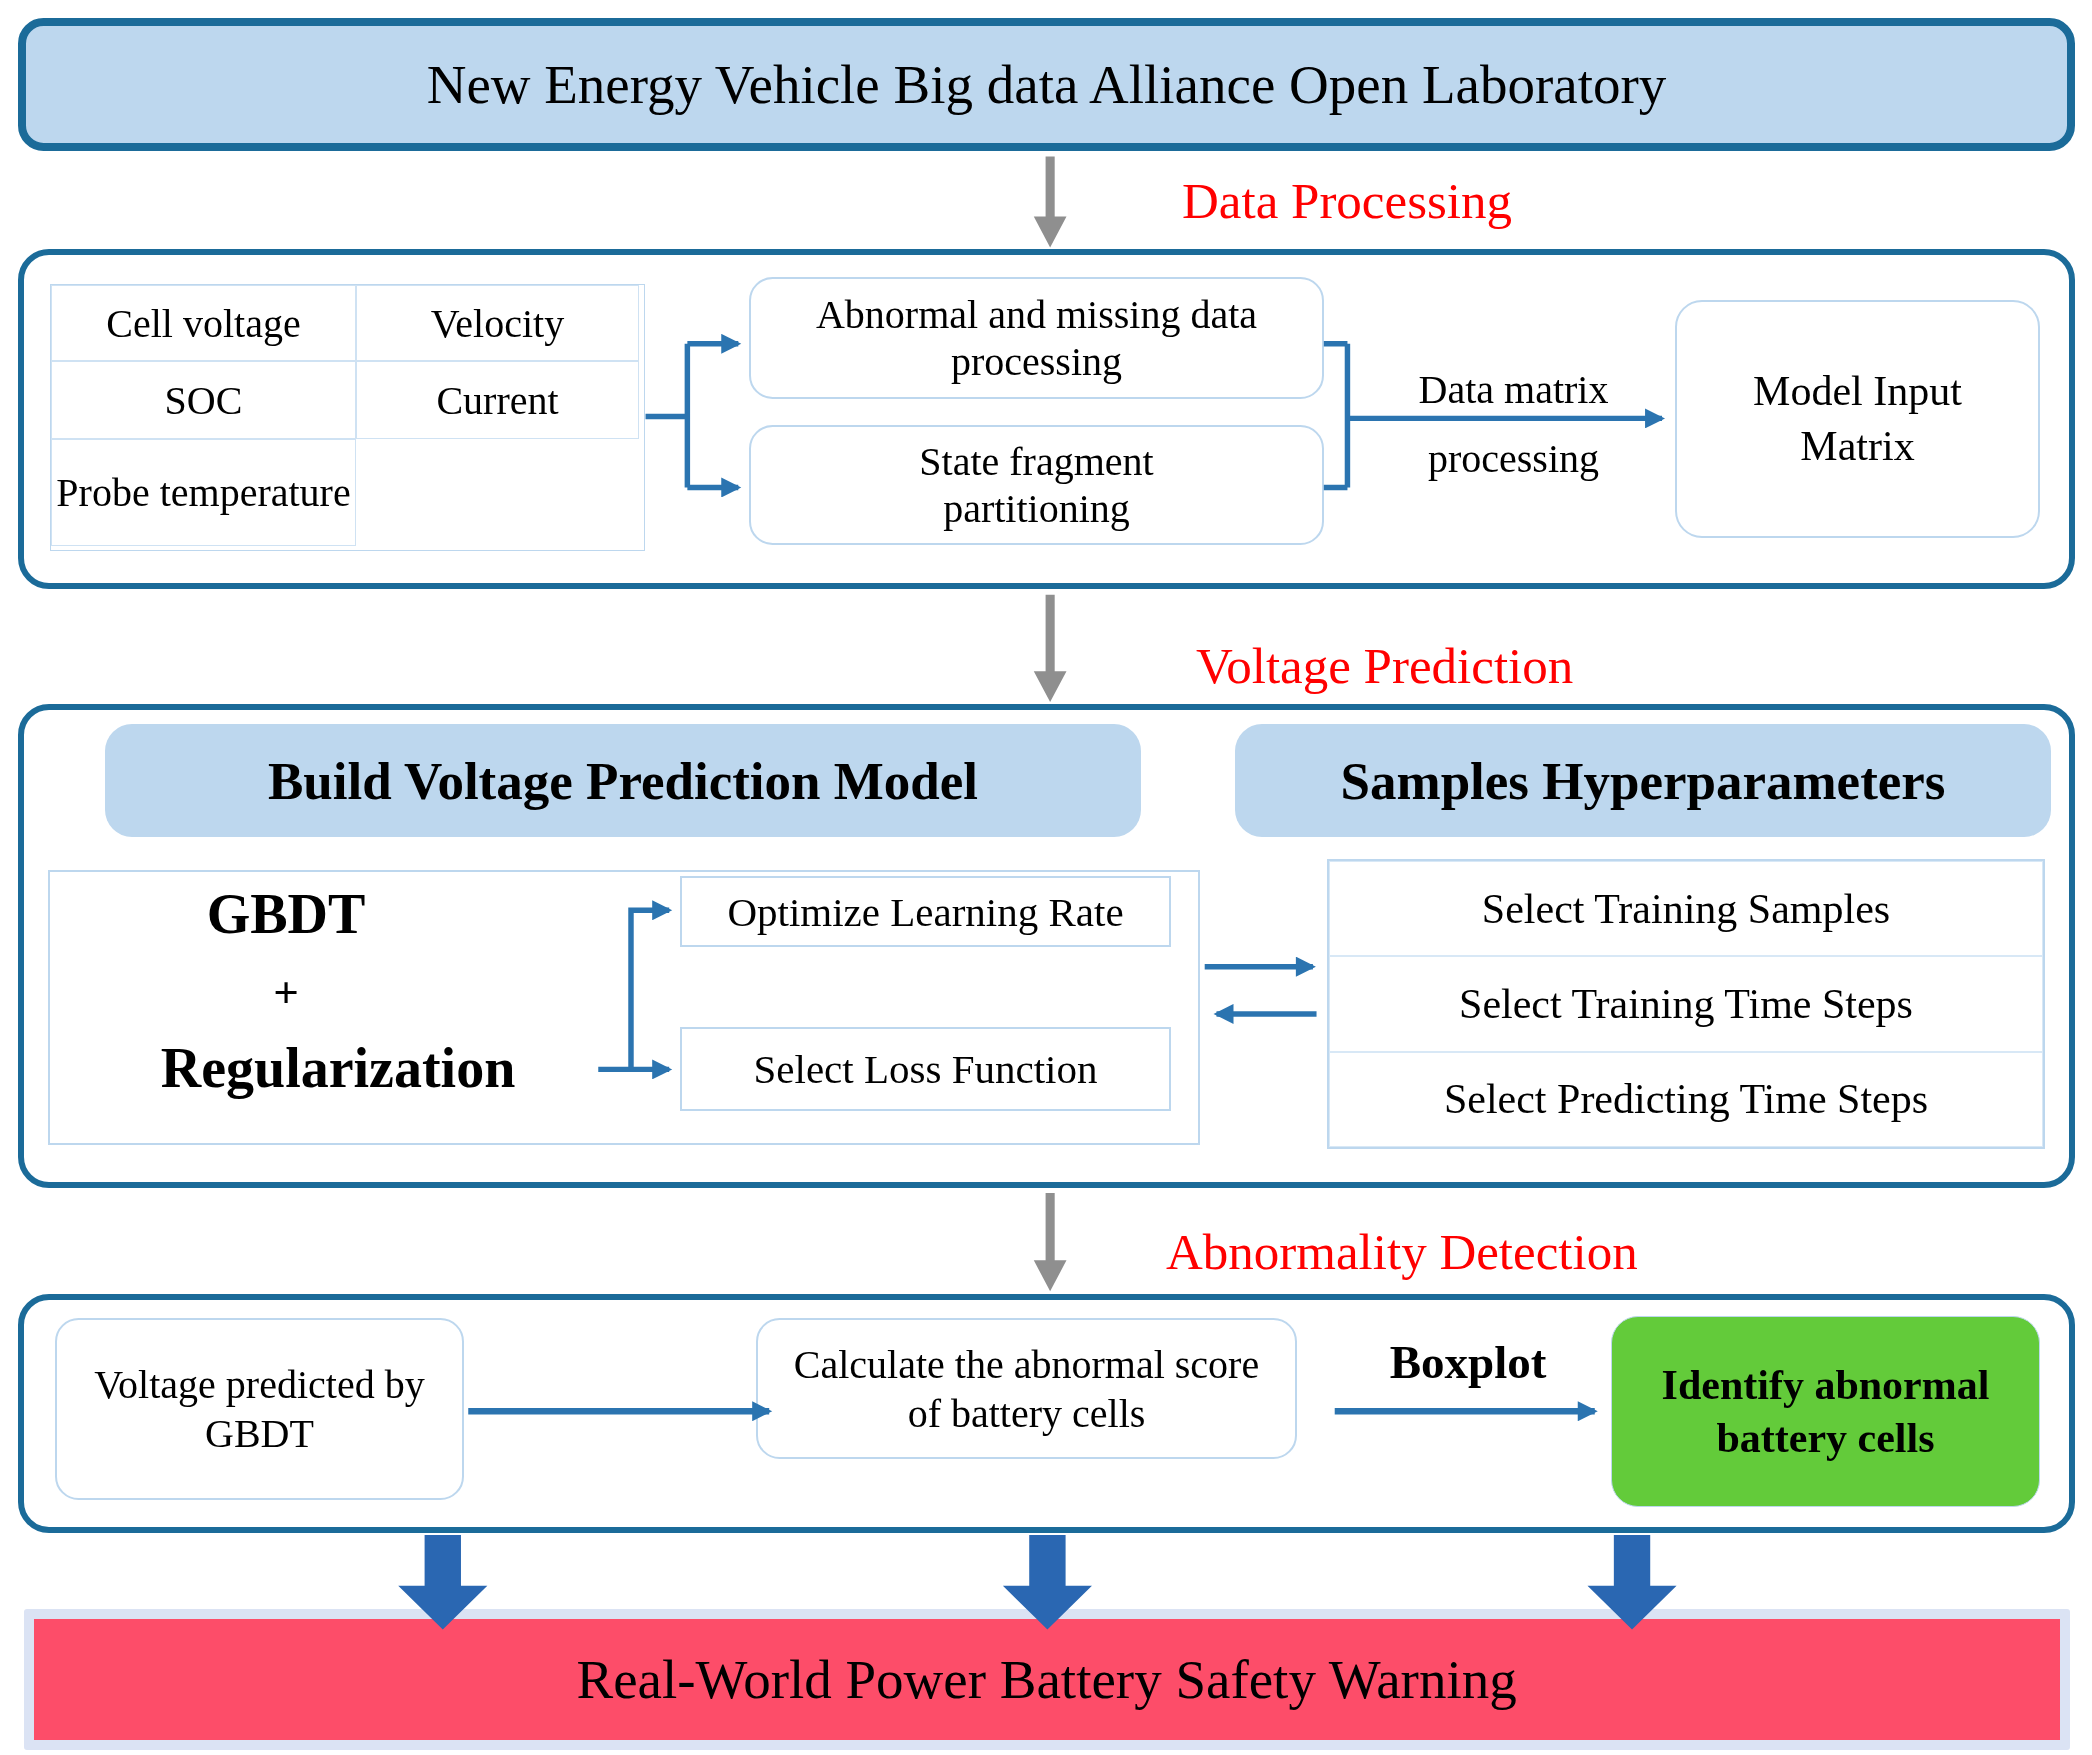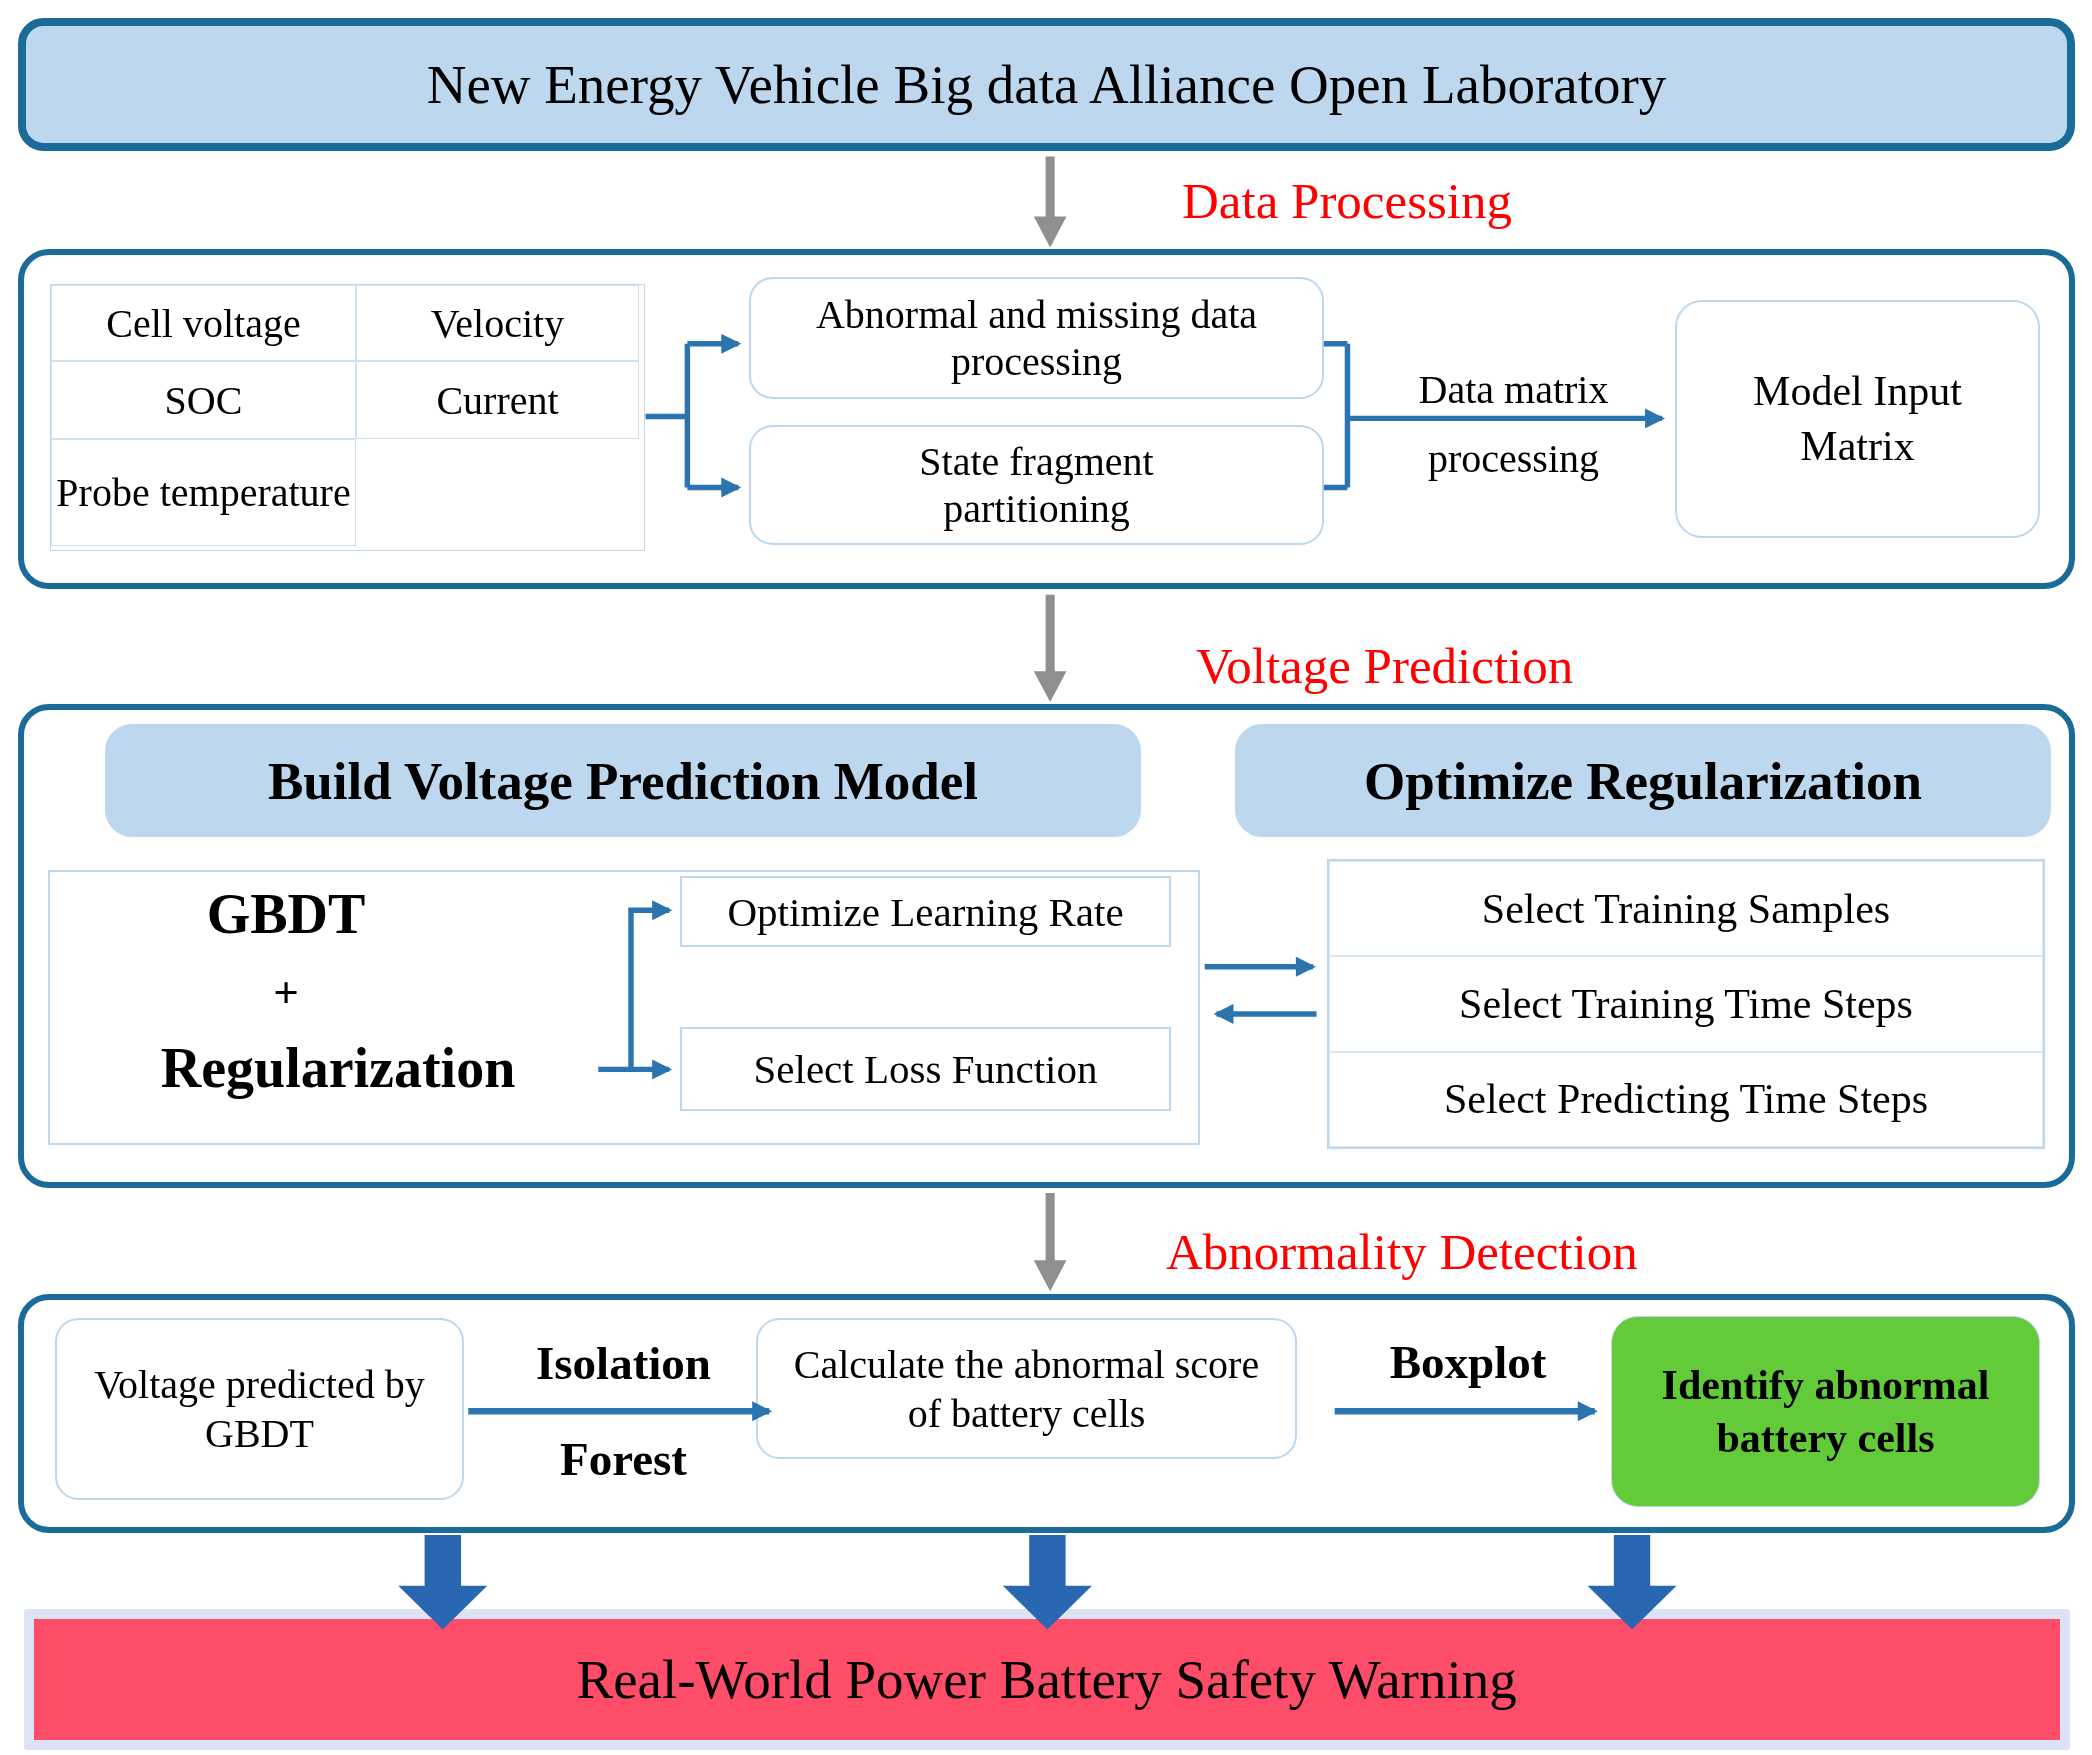--- a/index.html
+++ b/index.html
@@ -93,37 +93,36 @@
     <div class="cell">Current</div>
     <div class="cell">Probe temperature</div>
   </div>
 
   <div class="abs center lightbox" id="boxA">Abnormal and missing data processing</div>
   <div class="abs center lightbox" id="boxB">State fragment partitioning</div>
   <div class="abs" id="dmlabel">Data matrix processing</div>
   <div class="abs center lightbox" id="modelbox">Model Input Matrix</div>
 
   <div class="abs center hdr" id="hdr1">Build Voltage Prediction Model</div>
-  <div class="abs center hdr" id="hdr2">Optimize Regularization</div>
+  <div class="abs center hdr" id="hdr2">Samples Hyperparameters</div>
 
   <div class="abs" id="lbox"></div>
   <div class="abs gtxt" id="gbdt1">GBDT</div>
   <div class="abs gtxt" id="gbdt2">+</div>
   <div class="abs gtxt" id="gbdt3">Regularization</div>
   <div class="abs center sbox" id="olr">Optimize Learning Rate</div>
   <div class="abs center sbox" id="slf">Select Loss Function</div>
 
   <div class="abs" id="rbox">
     <div class="row">Select Training Samples</div>
     <div class="row">Select Training Time Steps</div>
     <div class="row">Select Predicting Time Steps</div>
   </div>
 
   <div class="abs center lightbox" id="vbox">Voltage predicted by GBDT</div>
-  <div class="abs" id="isolbl">Isolation Forest</div>
   <div class="abs center lightbox" id="scorebox">Calculate the abnormal score of battery cells</div>
   <div class="abs" id="boxplotlbl">Boxplot</div>
   <div class="abs center" id="greenbox">Identify abnormal battery cells</div>
 
   <div class="abs center" id="warn">
     <span>Real-World Power Battery Safety Warning</span>
   </div>
 
   <svg class="overlay" width="2093" height="1756" viewBox="0 0 2302 1931">
     <defs>

